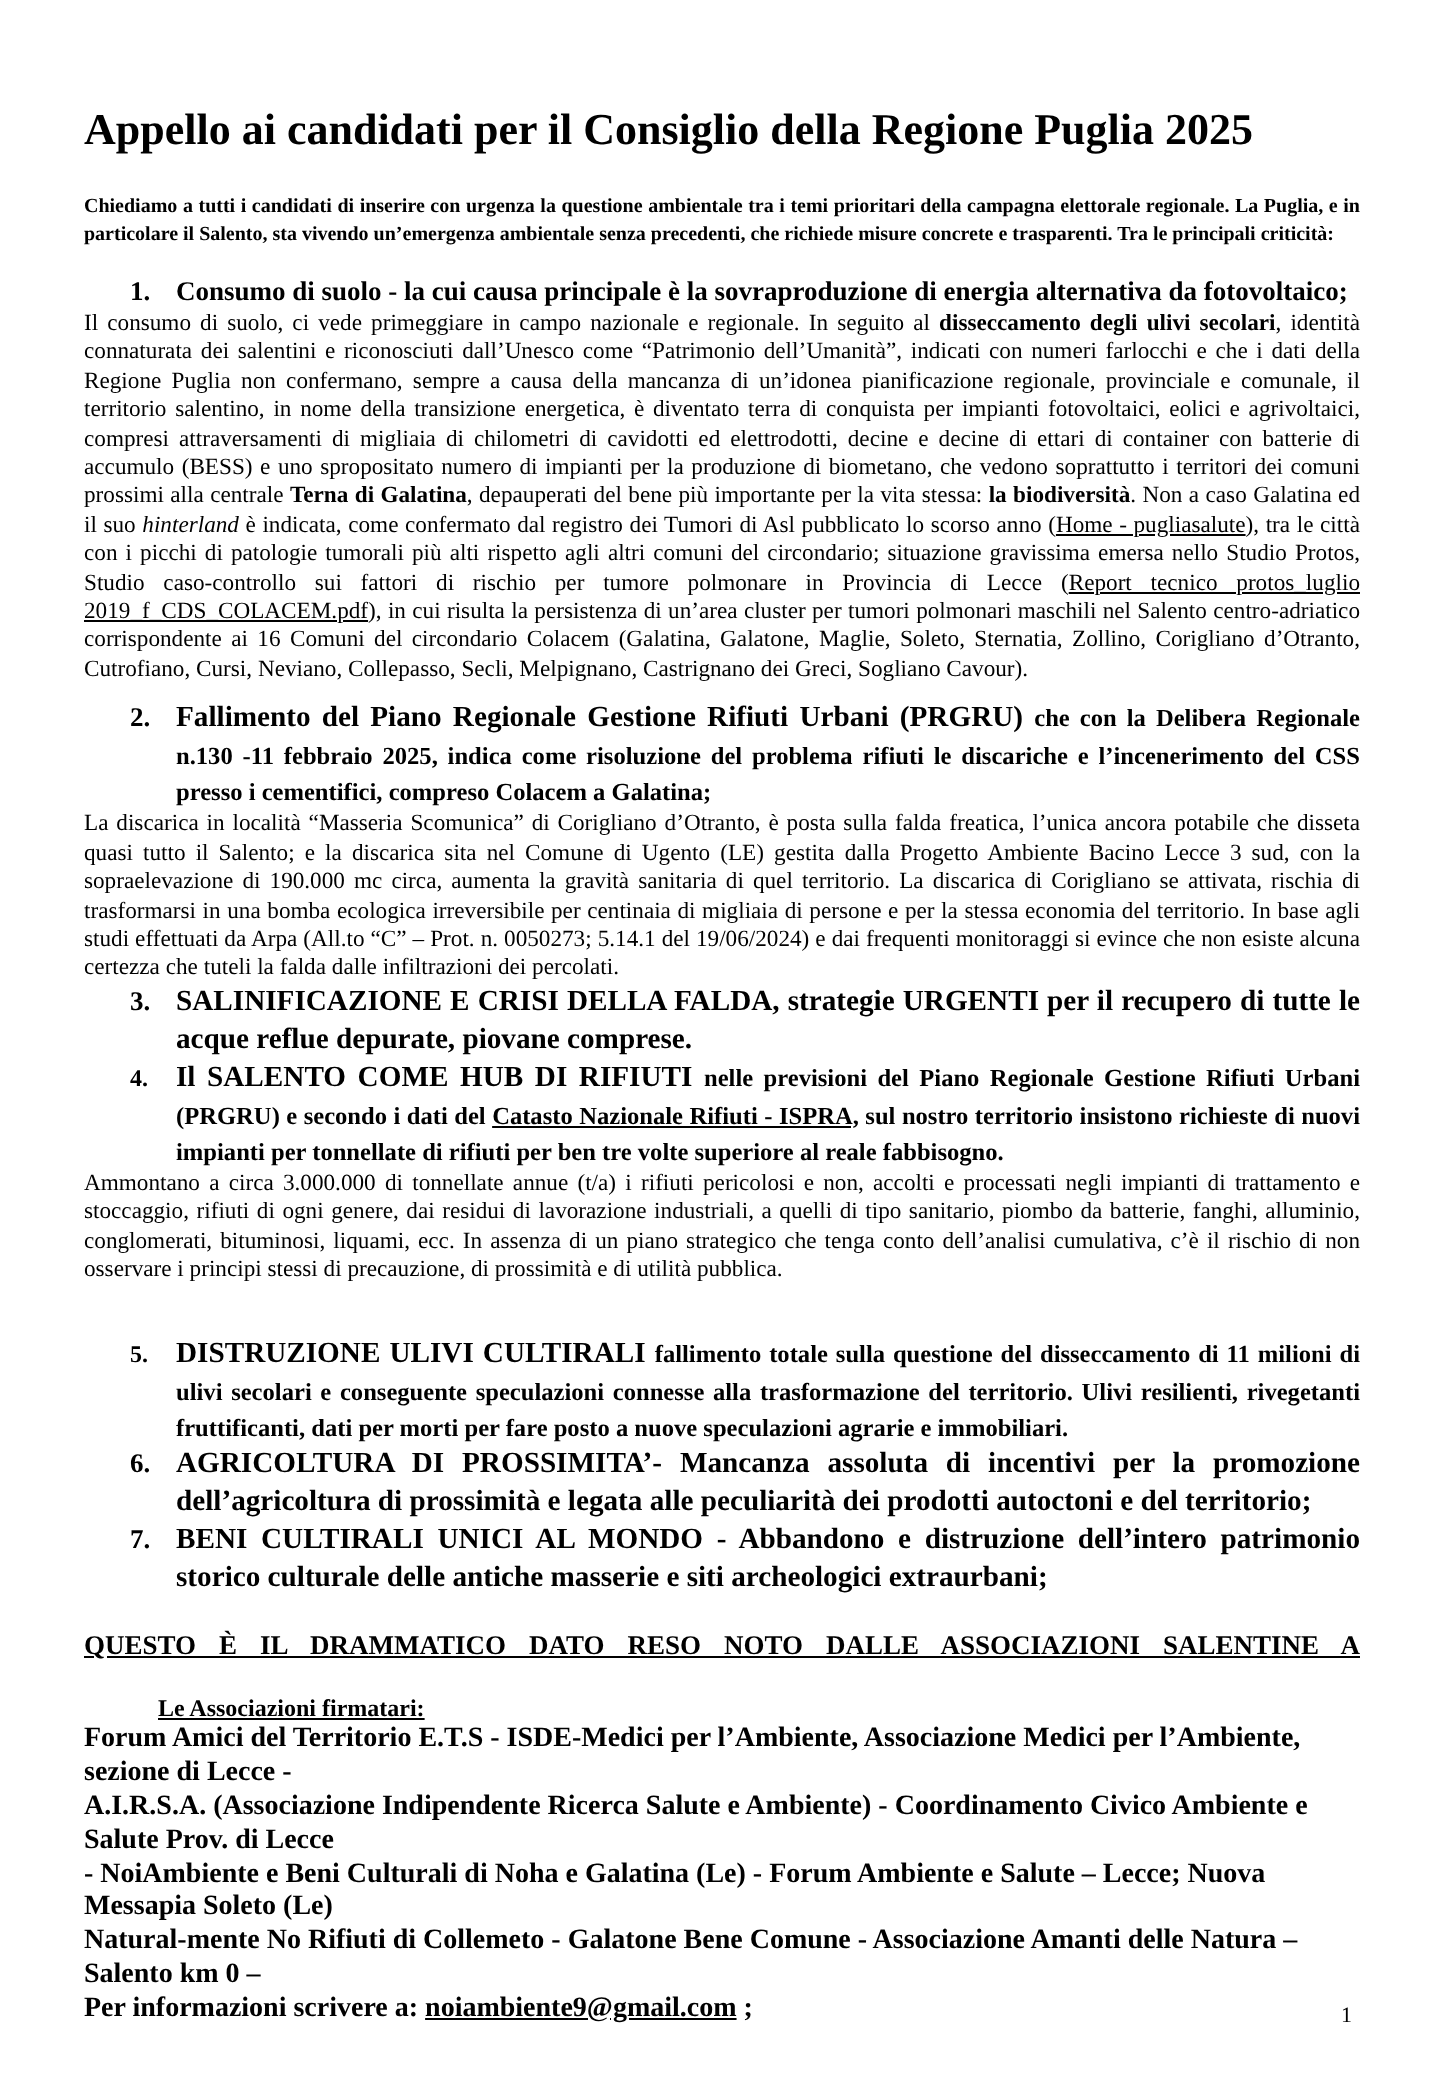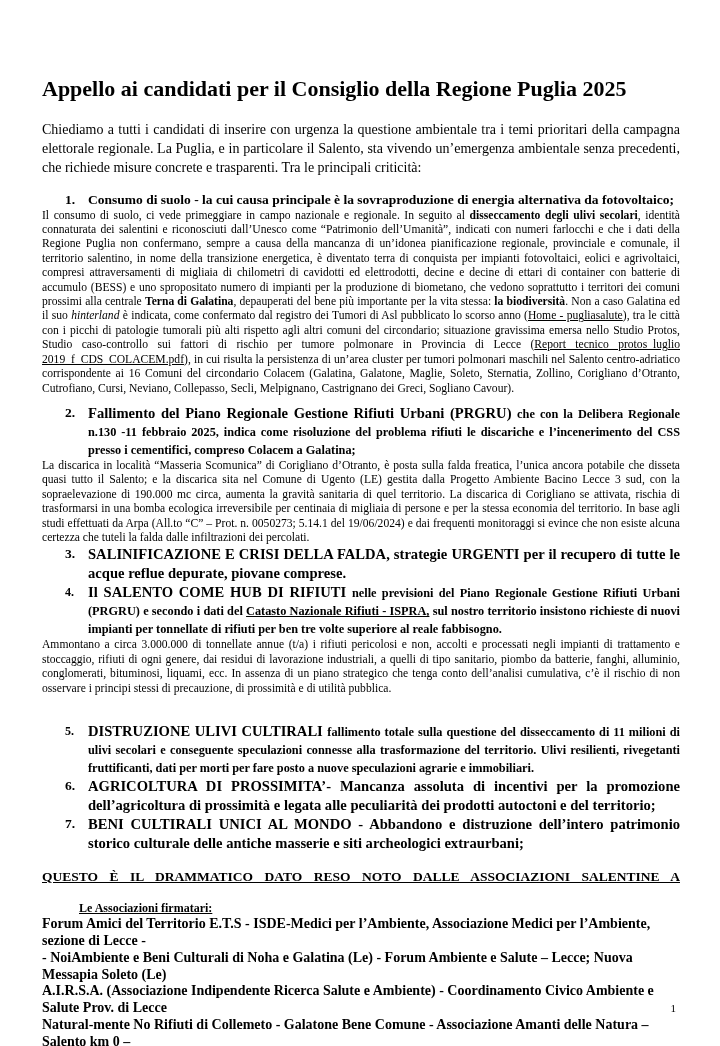--- a/index.html
+++ b/index.html
@@ -1,20 +1,20 @@
 <!DOCTYPE html>
 <html><head>
 <meta charset="utf-8">
 <style>
   html,body{margin:0;padding:0;background:#ffffff;}
   body{width:720px;height:1046px;position:relative;overflow:hidden;
        font-family:"Liberation Serif","DejaVu Serif",serif;color:#000;}
-  .page{position:absolute;inset:0;padding:76px 40px 0 42px;box-sizing:border-box;}
+  .page{position:absolute;inset:0;padding:52px 40px 0 42px;box-sizing:border-box;}
   .title{font-size:22px;font-weight:bold;line-height:1.15;margin:0 0 20px 0;}
-  .intro{font-weight:normal;font-size:14px;line-height:1.35;text-align:justify;margin:0 0 13px 0;}
+  .intro{font-weight:bold;font-size:10px;line-height:1.35;text-align:justify;margin:0 0 13px 0;}
   .item-head{display:flex;font-weight:bold;font-size:13.5px;line-height:1.3;}
   .item-num{flex:0 0 auto;margin-left:23px;width:23px;}
   .item-num.num-sm{font-size:12px;padding-top:2px;}
   .head-text{flex:1;text-align:justify;}
   .head-text .big{font-size:14.6px;}
   .head-text .sm{font-size:12.3px;}
   .item-body{font-weight:normal;font-size:11.6px;line-height:1.245;text-align:justify;}
   .gap-before{margin-top:26px;}
   .item-2{margin-top:8px;}
   .b{font-weight:bold;}
@@ -93,20 +93,20 @@
 
   </div>
 </div>
 
   <div class="closing">
     <div class="closing-line justify">QUESTO È IL DRAMMATICO DATO RESO NOTO DALLE ASSOCIAZIONI SALENTINE A</div>
   </div>
 
   <div class="sig-head">Le Associazioni firmatari:</div>
   <div class="sig-line">Forum Amici del Territorio E.T.S - ISDE-Medici per l’Ambiente, Associazione Medici per l’Ambiente, sezione di Lecce -</div>
+  <div class="sig-line">A.I.R.S.A. (Associazione Indipendente Ricerca Salute e Ambiente) - Coordinamento Civico Ambiente e Salute Prov. di Lecce</div>
   <div class="sig-line">- NoiAmbiente e Beni Culturali di Noha e Galatina (Le) - Forum Ambiente e Salute – Lecce; Nuova Messapia Soleto (Le)</div>
-  <div class="sig-line">A.I.R.S.A. (Associazione Indipendente Ricerca Salute e Ambiente) - Coordinamento Civico Ambiente e Salute Prov. di Lecce</div>
   <div class="sig-line">Natural-mente No Rifiuti di Collemeto - Galatone Bene Comune - Associazione Amanti delle Natura – Salento km 0 –</div>
   <div class="sig-line"><span>Per informazioni scrivere a: </span><span class="u">noiambiente9@gmail.com</span><span> ;</span></div>
 
 </div>
 
 <div class="page-num">1</div>
 
 </body></html>

